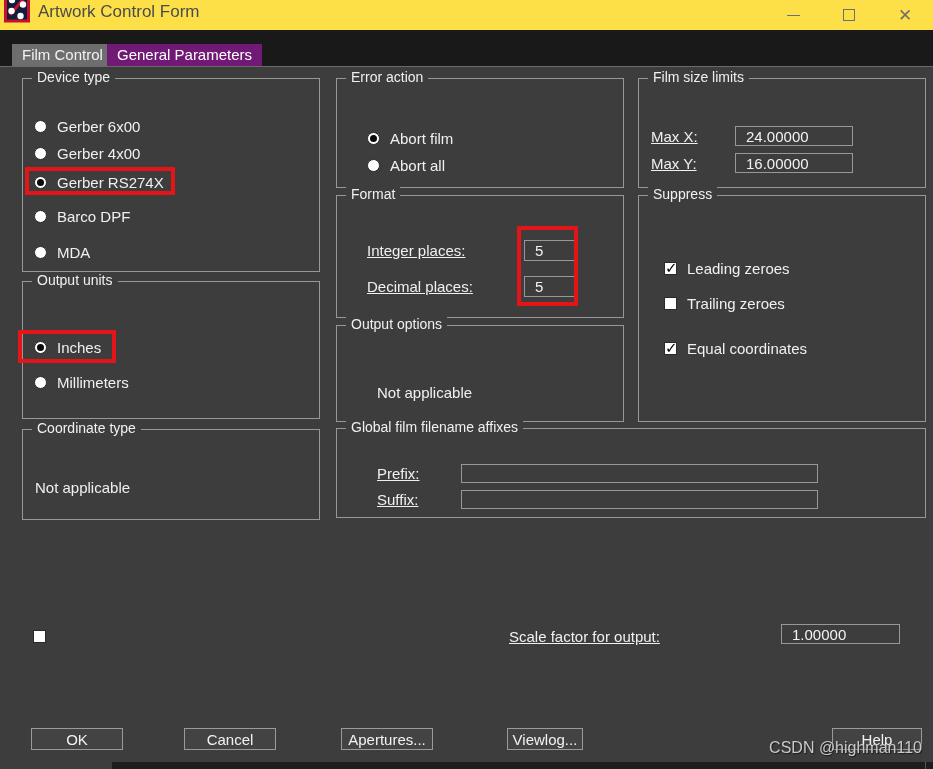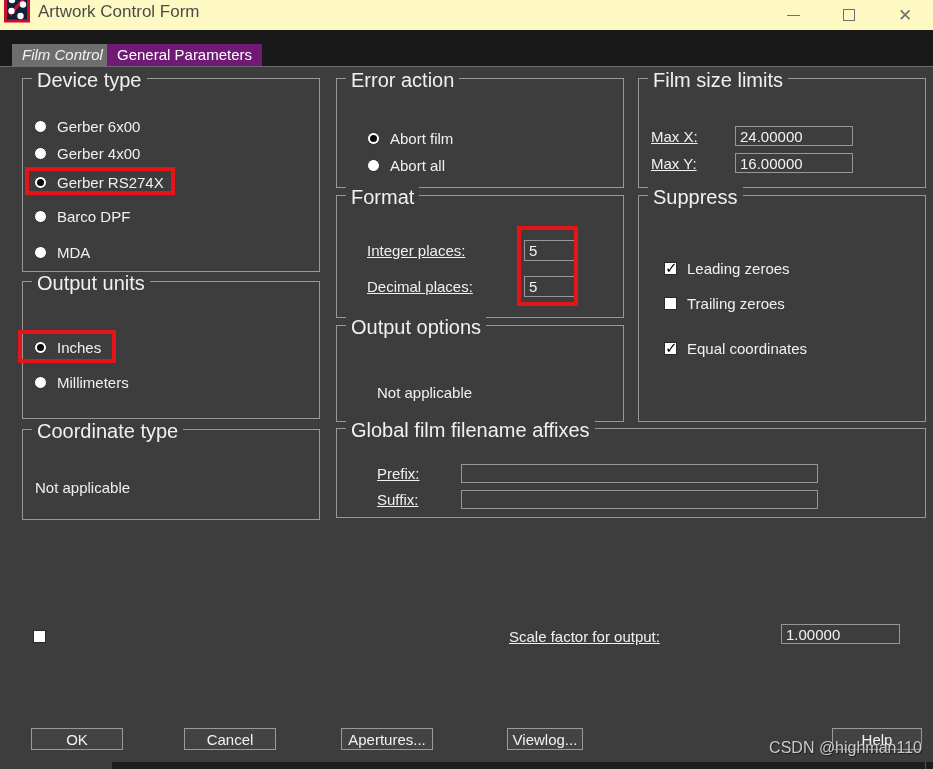--- a/index.html
+++ b/index.html
@@ -8,69 +8,69 @@
 
   .window {
     position:relative; width:933px; height:769px;
     background:#3d3d3d; overflow:hidden;
     color:#f0f0f0; font-size:15px;
   }
 
   
   .titlebar {
     position:absolute; left:0; top:0; width:933px; height:40px;
-    background:#fef9c3; display:flex; align-items:center;
+    background:#fde047; display:flex; align-items:center;
   }
   .app-icon { position:absolute; left:4px; top:-4px; width:26px; height:30px; }
   .title { position:absolute; left:38px; top:2px; font-size:17px; color:#4b4b4b; }
   .win-controls { position:absolute; right:0; top:0; height:30px; display:flex; }
   .win-btn {
     width:56px; height:30px; background:transparent; border:none;
     display:flex; align-items:center; justify-content:center; cursor:pointer;
   }
   .min-glyph { width:13px; height:1px; background:#6f6f6f; display:block; }
   .max-glyph { width:12px; height:12px; border:1px solid #6f6f6f; display:block; }
   .close-glyph { color:#6f6f6f; font-size:17px; line-height:17px; }
 
   
   .tabstrip-bg { position:absolute; left:0; top:30px; width:933px; height:36px; background:#191919; }
   .tab {
     position:absolute; top:44px; height:22px; line-height:22px;
     padding:0 10px; font-size:15px; color:#f2f2f2; cursor:pointer; text-align:center;
   }
-  .tab-inactive { left:12px; background:#6e6e6e;font-style:italic; }
+  .tab-inactive { left:12px; background:#6e6e6e; }
   .tab.active { background:#701a75; color:#fff; }
   .tab-2 { left:107px; }
   .pane-line { position:absolute; left:0; top:66px; width:933px; height:1px; background:#6a6a6a; }
 
   
   .group { position:absolute; border:1px solid #979797; }
   .group-title {
     position:absolute; top:-10px; left:9px; background:#3d3d3d;
-    padding:0 5px; font-size:20px; color:#f0f0f0; white-space:nowrap;
+    padding:0 5px; font-size:14px; color:#f0f0f0; white-space:nowrap;
   }
   .group-text { position:absolute; font-size:15px; color:#f0f0f0; }
 
   
   .opt-row { position:absolute; display:flex; align-items:center; gap:10px; height:18px; cursor:pointer; }
   .opt-label { font-size:15px; color:#f0f0f0; white-space:nowrap; }
 
   .radio { width:13px; height:13px; border-radius:50%; background:#fff; border:1px solid #2a2a2a; position:relative; flex:none; }
   .radio.selected::after { content:""; position:absolute; inset:2px; border-radius:50%; background:#0a0a0a; }
 
   .checkbox { width:13px; height:13px; background:#fff; border:1px solid #2a2a2a; position:relative; flex:none; }
   .checkbox.checked::after {
     content:"\2713"; position:absolute; top:-4px; left:0; color:#000;
     font-size:15px; font-weight:bold;
   }
 
   .lbl { position:absolute; font-size:15px; color:#f0f0f0; white-space:nowrap;text-decoration:underline; }
   .field {
     position:absolute; background:#3d3d3d; border:1px solid #979797;
-    color:#f2f2f2; font-size:15px; font-family:inherit; padding:0 4px; outline:none;
+    color:#f2f2f2; font-size:15px; font-family:inherit; padding:0 10px; outline:none;
   }
 
   
   .red-box { position:absolute; border:4px solid #e41418; pointer-events:none; }
 
   
   .btn {
     position:absolute; top:728px; height:22px; background:#434343;
     border:1px solid #9a9a9a; color:#f2f2f2; font-size:15px; font-family:inherit;
     cursor:pointer;

